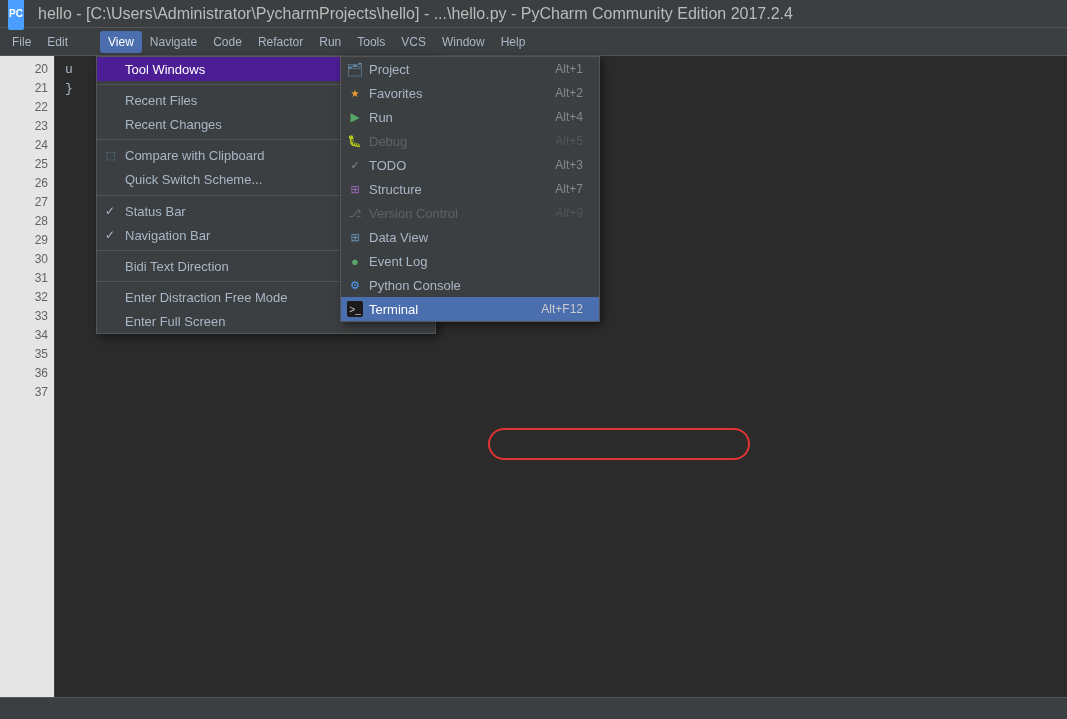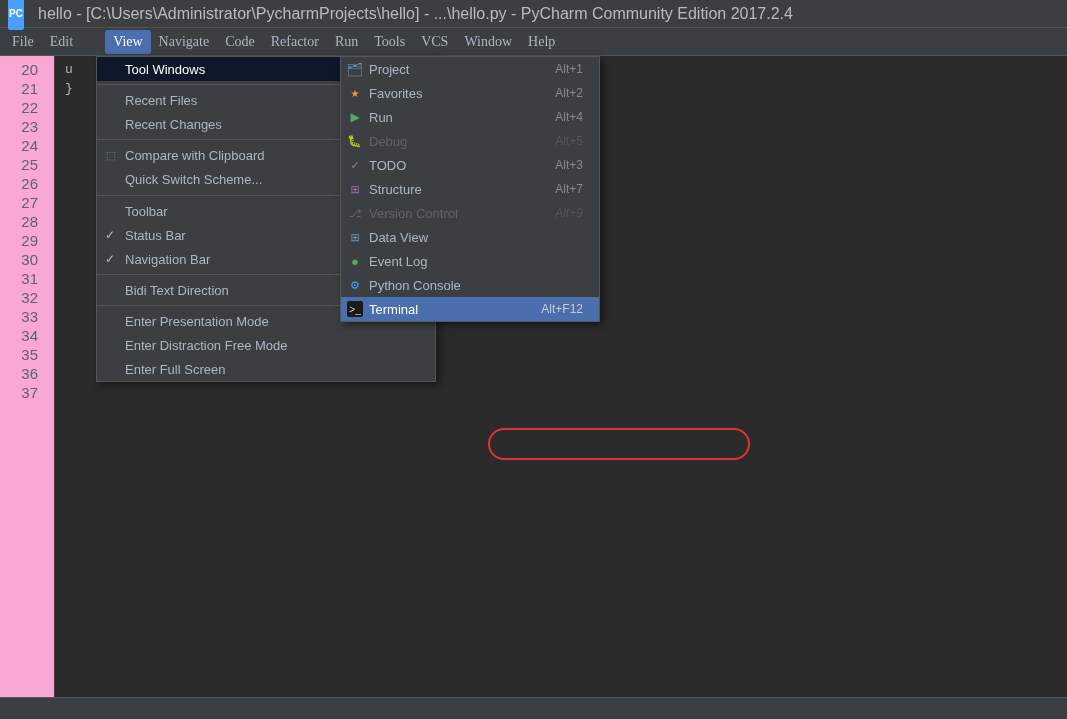--- a/index.html
+++ b/index.html
@@ -48,48 +48,47 @@
       display: flex;
       align-items: center;
       padding: 0 4px;
       border-bottom: 1px solid #555;
     }
     .menu-item {
       padding: 4px 8px;
       cursor: pointer;
       color: #a9b7c6;
       border-radius: 3px;
-      font-size: 14px;
-      font-family: Liberation Serif, serif;
+      font-size: 12px;
     }
     .menu-item:hover, .menu-item.active {
       background: #4b6eaf;
       color: white;
     }
     .menu-item.active {
       background: #4b6eaf;
       margin-left: 24px;
     }
 
     
     #main {
       display: flex;
       height: calc(719px - 56px - 22px);
     }
 
     
     #gutter {
       width: 55px;
-      background: #f9a8d4;
+      background: #e5e5e5;
       border-right: 1px solid #3c3f41;
       padding-top: 4px;
-      font-size: 15px;
+      font-size: 12px;
       color: #606366;
       text-align: right;
-      padding-right: 16px;
+      padding-right: 6px;
       line-height: 19px;
       user-select: none;
     }
 
     
     #code-area {
       flex: 1;
       background: #2b2b2b;
       padding: 4px 10px;
       font-family: 'Courier New', monospace;
@@ -138,21 +137,21 @@
     .dropdown-item {
       display: flex;
       align-items: center;
       padding: 4px 16px 4px 28px;
       cursor: pointer;
       white-space: nowrap;
       position: relative;
       min-height: 24px;
     }
     .dropdown-item.highlighted {
-      background: #0f172a;
+      background: #4c1d95;
       color: white;
     }
     .dropdown-shortcut {
       margin-left: auto;
       padding-left: 30px;
       color: #888;
       font-size: 12px;
     }
     .dropdown-arrow {
       margin-left: auto;
@@ -330,43 +329,37 @@
       <span>Compare with Clipboard</span>
     </div>
     <div class="dropdown-item">
       <span>Quick Switch Scheme...</span>
       <span class="dropdown-shortcut">Ctrl+后引号</span>
     </div>
 
     <div class="dropdown-separator"></div>
 
     <div class="dropdown-item">
-      <span>Toolbar</span>
-    </div>
-    <div class="dropdown-item">
       <span class="dropdown-checkmark">✓</span>
       <span>Status Bar</span>
     </div>
     <div class="dropdown-item">
       <span class="dropdown-checkmark">✓</span>
       <span>Navigation Bar</span>
     </div>
 
     <div class="dropdown-separator"></div>
 
     <div class="dropdown-item">
       <span>Bidi Text Direction</span>
       <span class="dropdown-arrow">▶</span>
     </div>
 
     <div class="dropdown-separator"></div>
 
-    <div class="dropdown-item">
-      <span>Enter Presentation Mode</span>
-    </div>
     <div class="dropdown-item">
       <span>Enter Distraction Free Mode</span>
     </div>
     <div class="dropdown-item">
       <span>Enter Full Screen</span>
     </div>
   </div>
 
   <div id="tool-windows-submenu">
     <div class="submenu-item">

